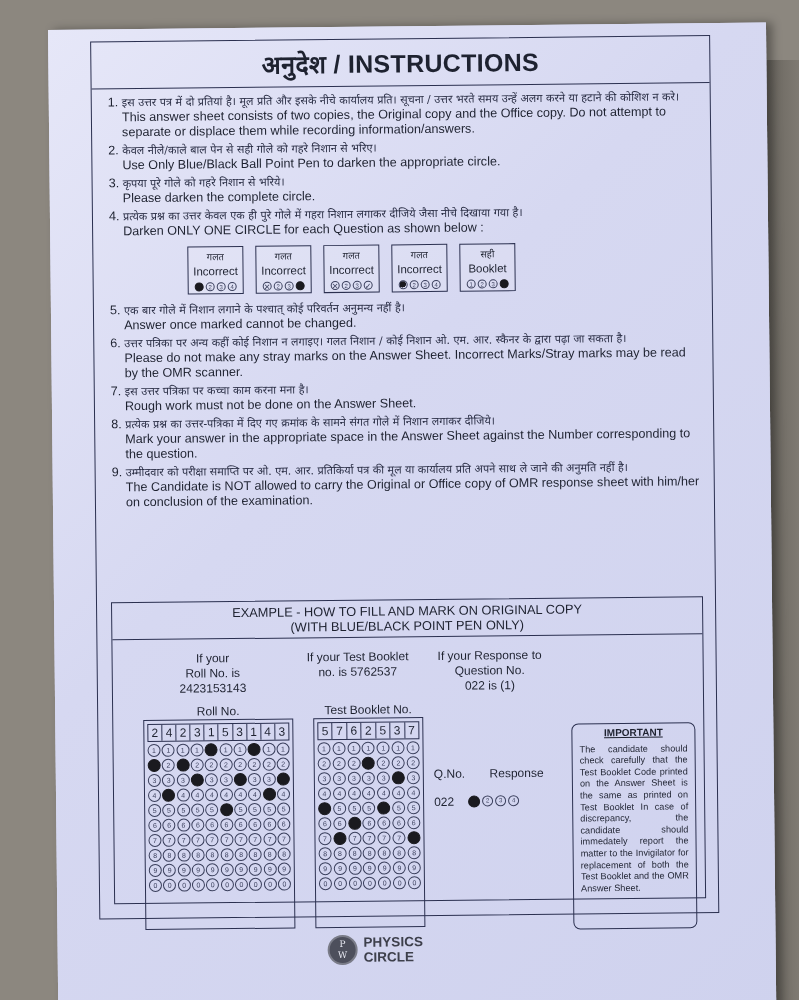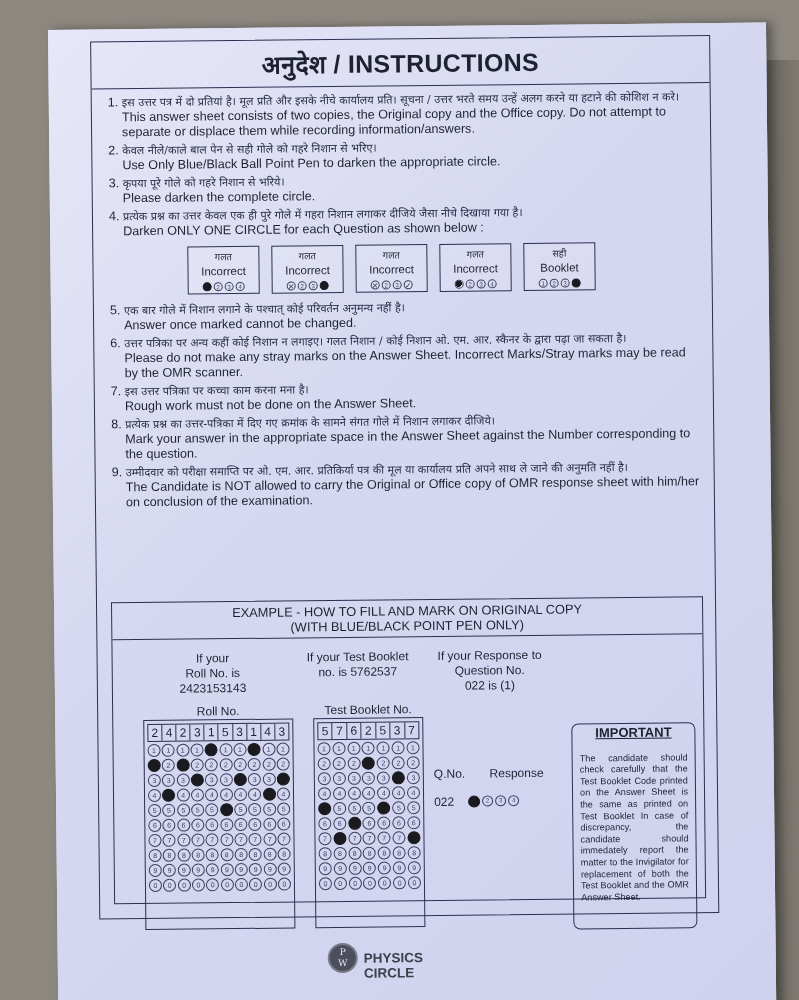--- a/index.html
+++ b/index.html
@@ -32,21 +32,21 @@
     display:flex; align-items:center; justify-content:center;
     font-size:25px; font-weight:bold; letter-spacing:.3px;
   }
   .instr { padding:6px 14px 0 16px; font-size:12.6px; line-height:15px; }
   .item { display:flex; margin-bottom:3px; }
   .item .num { width:14px; flex:none; }
   .item .hi { font-family:"DejaVu Serif", serif; font-size:11px; color:#2a2e45; }
   .item .en { display:block; }
   .examples { display:flex; gap:12px; margin:8px 0 8px 78px; }
   .ex-box {
-    width:72px; height:48px; border:1.3px solid #2b3050; text-align:center;
+    width:56px; height:48px; border:1.3px solid #2b3050; text-align:center;
     font-size:11.5px; padding-top:2px; box-sizing:border-box; background:rgba(255,255,255,.12);
   }
   .ex-box .hi { font-family:"DejaVu Serif", serif; font-size:9.5px; display:block; }
   .bubbles { display:flex; justify-content:center; gap:2px; margin-top:3px; }
   .b {
     width:9px; height:9px; border-radius:50%; border:1px solid #3a3f5c;
     font-size:6px; line-height:9px; text-align:center; color:#3a3f5c; box-sizing:border-box;
   }
   .b.f { background:#1a1a1f; border-color:#1a1a1f; color:transparent; }
   .b.x { color:#3a3f5c; font-size:8px; }
@@ -67,28 +67,28 @@
   .digits span { flex:1; text-align:center; font-size:12px; border-right:1px solid #2b3050; line-height:16px; }
   .digits span:last-child { border-right:none; }
   .omr-row { display:flex; justify-content:space-between; margin-top:2px; }
   .omr-row .b { width:13px; height:13px; font-size:7px; line-height:11px; }
   .qresp { position:absolute; left:320px; font-size:12px; }
   .important {
     position:absolute; left:458px; top:88px; width:124px; height:206px;
     border:1.4px solid #2b3050; border-radius:7px; padding:3px 7px; box-sizing:border-box;
     font-size:9.2px; line-height:11.6px; text-align:justify;
   }
-  .important .h { text-align:center; font-weight:bold; font-size:13px; text-decoration:underline; margin-bottom:14px; }
+  .important .h { text-align:center; font-weight:bold; font-size:10px; text-decoration:underline; margin-bottom:5px; }
   .logo { position:absolute; left:270px; top:908px; display:flex; align-items:center; gap:6px; }
   .logo .mark {
     width:26px; height:26px; border-radius:50%; background:#4d4f5c; border:2px solid #7a7c88;
     color:#e6e7f0; font-family:"DejaVu Serif", serif; font-size:9px; line-height:11px;
     display:flex; flex-direction:column; align-items:center; justify-content:center;
   }
-  .logo .txt { font-weight:bold; font-size:13.5px; line-height:15px; color:#3e404c;margin-top:16px; }
+  .logo .txt { font-weight:bold; font-size:13.5px; line-height:15px; color:#3e404c; }
 </style>
 </head>
 <body>
 
 <div class="bg-shadow"></div>
 
 <div class="paper">
   <div class="outer">
     <div class="title-bar">अनुदेश / INSTRUCTIONS</div>
 

